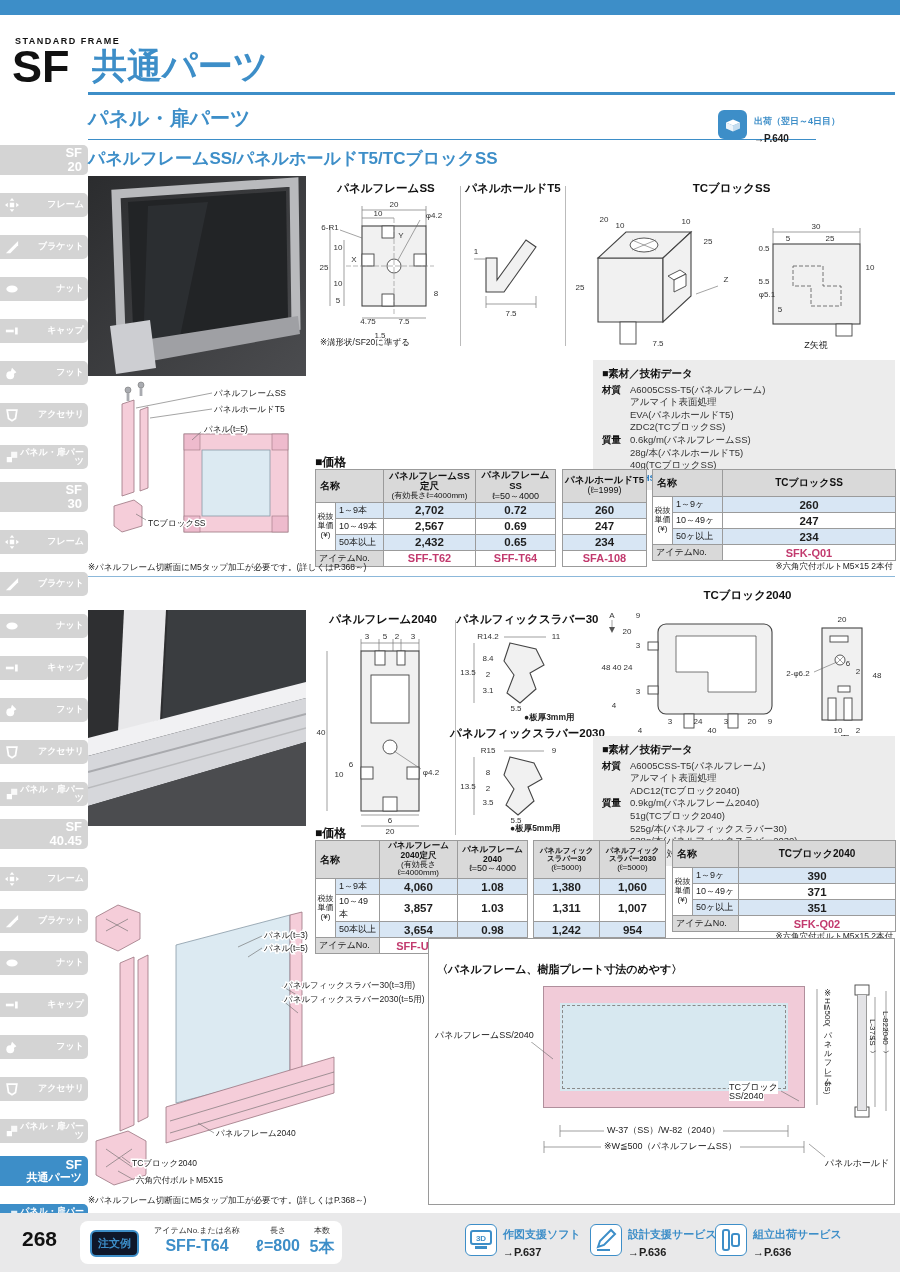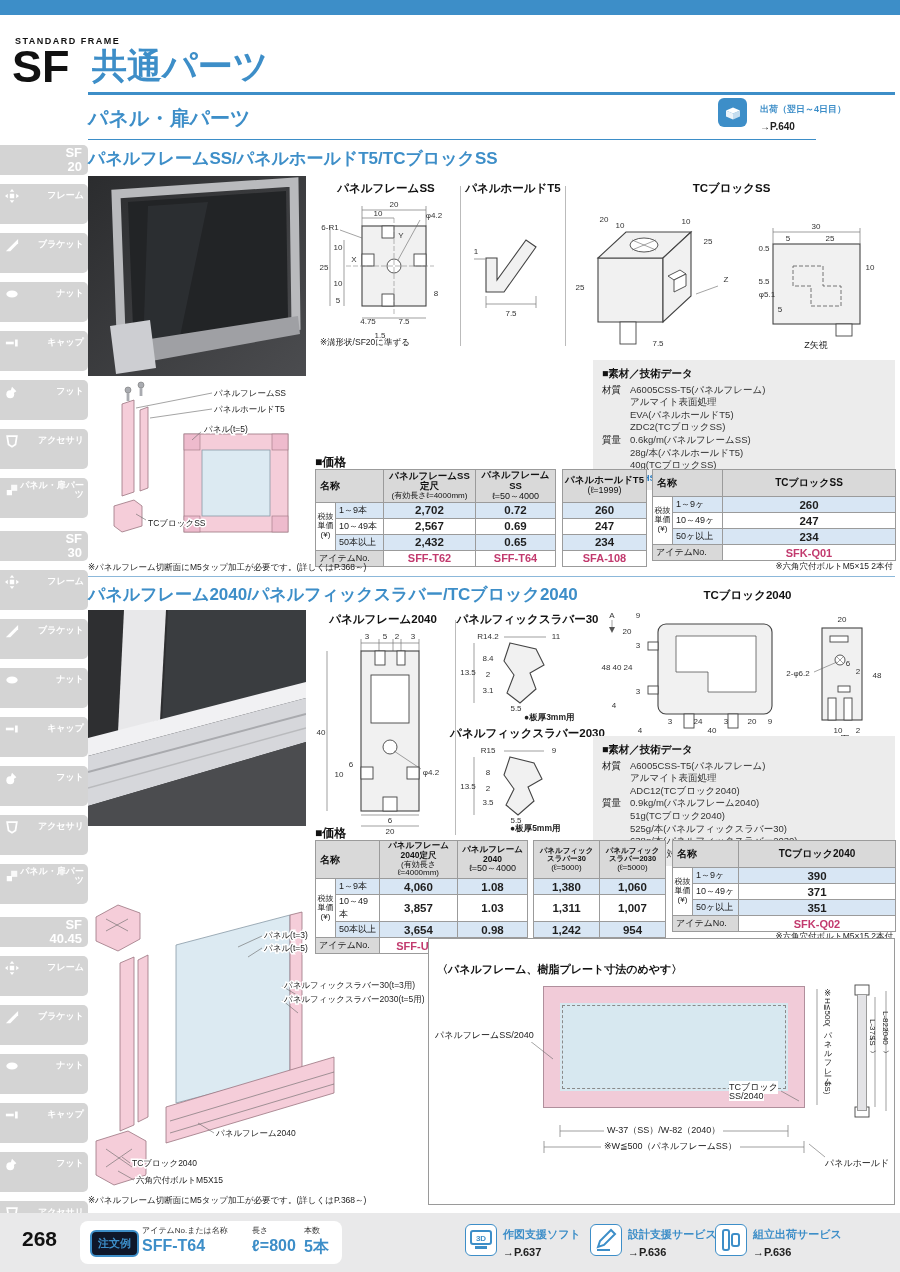--- a/index.html
+++ b/index.html
@@ -7,34 +7,34 @@
         font-family:"Liberation Sans","DejaVu Sans",sans-serif;color:#1a1a1a}
   .abs{position:absolute}
   .topbar{left:0;top:0;width:900px;height:15px;background:#3d8ec8}
   
   .eyebrow{left:15px;top:36px;font-size:9px;font-weight:bold;letter-spacing:1.5px;color:#111}
   .sfcode{left:12px;top:44px;font-size:45px;font-weight:bold;color:#111;line-height:1}
   .htitle{left:92px;top:48px;font-size:35px;font-weight:bold;color:#3d8ec8;line-height:1}
   .hrule{left:88px;top:92px;width:807px;height:3px;background:#3d8ec8}
   .sectitle{left:88px;top:105px;font-size:20px;font-weight:bold;color:#3d8ec8}
   .secrule{left:88px;top:139px;width:728px;height:1px;background:#3d8ec8}
-  .ship{left:718px;top:98px;display:flex;gap:13px;align-items:flex-start}
+  .ship{left:718px;top:110px;display:flex;gap:7px;align-items:flex-start}
   .shipic{width:29px;height:29px;background:#3d8ec8;border-radius:6px;display:flex;align-items:center;justify-content:center;flex:none}
   .shiplb{font-size:9px;font-weight:bold;color:#3d8ec8;line-height:1.2}
   .shippg{font-size:10px;font-weight:bold;color:#222}
   
   .sidebar{left:0;top:145px;width:88px}
   .sb-group{margin-bottom:13px}
   .sb-head{height:28px;background:#d4d4d4;border-radius:0 5px 5px 0;color:#fff;text-align:right;
            padding:1px 6px;font-weight:bold;line-height:1.05;display:flex;flex-direction:column;justify-content:center}
   .sb-head .code{font-size:13px}.sb-head .gname{font-size:13px}
   .sb-head .gname.sm{font-size:9px}
   .sb-head.on{background:#3d8ec8}
   .sb-item{height:24px;background:#d4d4d4;border-radius:0 5px 5px 0;color:#fff;display:flex;align-items:center;
-           padding:0 4px 16px 5px;margin-top:9px;font-weight:bold}
+           padding:0 4px 0 5px;margin-top:18px;font-weight:bold}
   .sb-item.on{background:#3d8ec8}
   .sb-item .ic{width:15px;height:15px;flex:none;display:flex;align-items:center}
   .sb-item .lb{margin-left:auto;text-align:right;font-size:9px;line-height:1.05}
   
   .s-title{font-size:17px;font-weight:bold;color:#3d8ec8}
   .dw-title{font-size:11.5px;font-weight:bold;color:#111;text-align:center}
   .vline{width:1px;background:#bbb}
   .note{font-size:8.5px;color:#222}
   .dm{font-size:8px;fill:#333;text-anchor:middle;font-family:"Liberation Sans",sans-serif}
   .dmc{font-size:9px;fill:#222;text-anchor:middle;font-family:"Liberation Sans",sans-serif}
@@ -43,21 +43,21 @@
   .pf{fill:#f1f1f1;stroke:#444;stroke-width:1.1}
   .pfw{fill:#fff;stroke:#444;stroke-width:0.9}
   .dl{stroke:#777;stroke-width:0.7}
   .ld{stroke:#666;stroke-width:0.6}
   .pink{fill:#f5cdd9;stroke:#9b7580;stroke-width:0.8}
   .panelblue{fill:#dceaf2;stroke:#8899a6;stroke-width:0.8}
   
   .mat{background:#ececec;padding:7px 9px 6px 9px;font-size:9.5px;line-height:1.32;color:#333}
   .mat-title{font-size:10.5px;font-weight:bold;color:#111;margin-bottom:3px}
   .mat-row{display:flex}
-  .mat-lb{width:28px;font-weight:normal;flex:none;color:#111}
+  .mat-lb{width:28px;font-weight:bold;flex:none;color:#111}
   .mat-lines span{display:block}
   .rohs{color:#2a7cc0;font-weight:bold}
   .price-lb{font-size:12px;font-weight:bold;color:#111}
   
   table.pt{border-collapse:collapse;table-layout:fixed}
   .pt th,.pt td{border:1px solid #9b9b9b;font-size:10px;padding:0 2px;text-align:center;height:15px;overflow:hidden}
   .pt .hd{background:#d9d9d9;height:26px;font-weight:bold;color:#111}
   .pt .h1{display:block;font-size:9.5px;font-weight:bold;line-height:1.15}
   .pt .h2{display:block;font-size:8px;font-weight:normal;line-height:1.1}
   .pt .unit{font-size:8px;background:#fff;padding:0;line-height:1.1}
@@ -82,21 +82,21 @@
   .glabel{position:absolute;font-size:9px;color:#222;background:#fff}
   .gvert{position:absolute;font-size:8px;color:#222;writing-mode:vertical-rl}
   .gnote{position:absolute;font-size:8.5px;color:#222;line-height:1.4}
   .profilebar{position:absolute;left:428px;top:55px;width:8px;height:115px;background:#e3e3e6;border:1px solid #9a9a9a}
   
   .footer{left:0;top:1213px;width:900px;height:59px;background:#e9e9ea}
   .pageno{position:absolute;left:22px;top:14px;font-size:21px;font-weight:bold;color:#111}
   .orderpanel{position:absolute;left:80px;top:8px;width:262px;height:43px;background:#fff;border-radius:8px}
   .orderbox{position:absolute;left:10px;top:9px;border:2px solid #3d8ec8;border-radius:6px;color:#3d8ec8;
             font-size:11px;font-weight:bold;padding:4px 6px;background:#0f172a}
-  .ffield{position:absolute;}
+  .ffield{position:absolute;text-align:center}
   .ffield .fl{font-size:8px;color:#333;display:block}
   .ffield .fv{font-size:16px;font-weight:bold;color:#3d8ec8;display:block;margin-top:1px}
   .svc{position:absolute;display:flex;gap:6px;align-items:flex-start}
   .svcic{width:30px;height:30px;background:#fff;border:1.5px solid #3d8ec8;border-radius:6px;
          display:flex;align-items:center;justify-content:center;flex:none}
   .svclb{font-size:11px;font-weight:bold;color:#3d8ec8;line-height:1.25}
   .svcpg{font-size:11px;font-weight:bold;color:#222}
 </style>
 </head>
 <body>
@@ -633,21 +633,20 @@
           <td class="ilabel" colspan="2">アイテムNo.</td>
           <td class="item">SFK-Q01</td>
         </tr>
   </tbody>
     </table>
   <div class="abs note" style="left:auto;right:7px;top:561px">※六角穴付ボルトM5×15 2本付</div>
   <div class="abs note" style="left:88px;top:562px">※パネルフレーム切断面にM5タップ加工が必要です。(詳しくはP.368～)</div>
 
   <div class="abs divider2"></div>
 
-  <div class="abs s-title" style="left:88px;top:583px">パネルフレーム2040/パネルフィックスラバー/TCブロック2040</div>
 
   <svg class="abs" style="left:88px;top:610px" width="218" height="216" viewBox="0 0 218 216">
     <rect width="218" height="216" fill="#2e2f31"></rect>
     <polygon points="80,0 218,0 218,92 74,112" fill="#3a3d40"></polygon>
     <polygon points="36,0 78,0 72,110 30,122" fill="#e8e8ea"></polygon>
     <polygon points="0,128 218,72 218,88 0,146" fill="#f1f1f3"></polygon>
     <polygon points="0,146 218,88 218,132 0,196" fill="#d6d7db"></polygon>
     <line x1="0" y1="162" x2="218" y2="104" stroke="#a9aaae" stroke-width="2"></line>
     <line x1="0" y1="178" x2="218" y2="118" stroke="#b9babd" stroke-width="1.5"></line>
     <polygon points="0,196 218,132 218,216 0,216" fill="#4b4c4f"></polygon>

